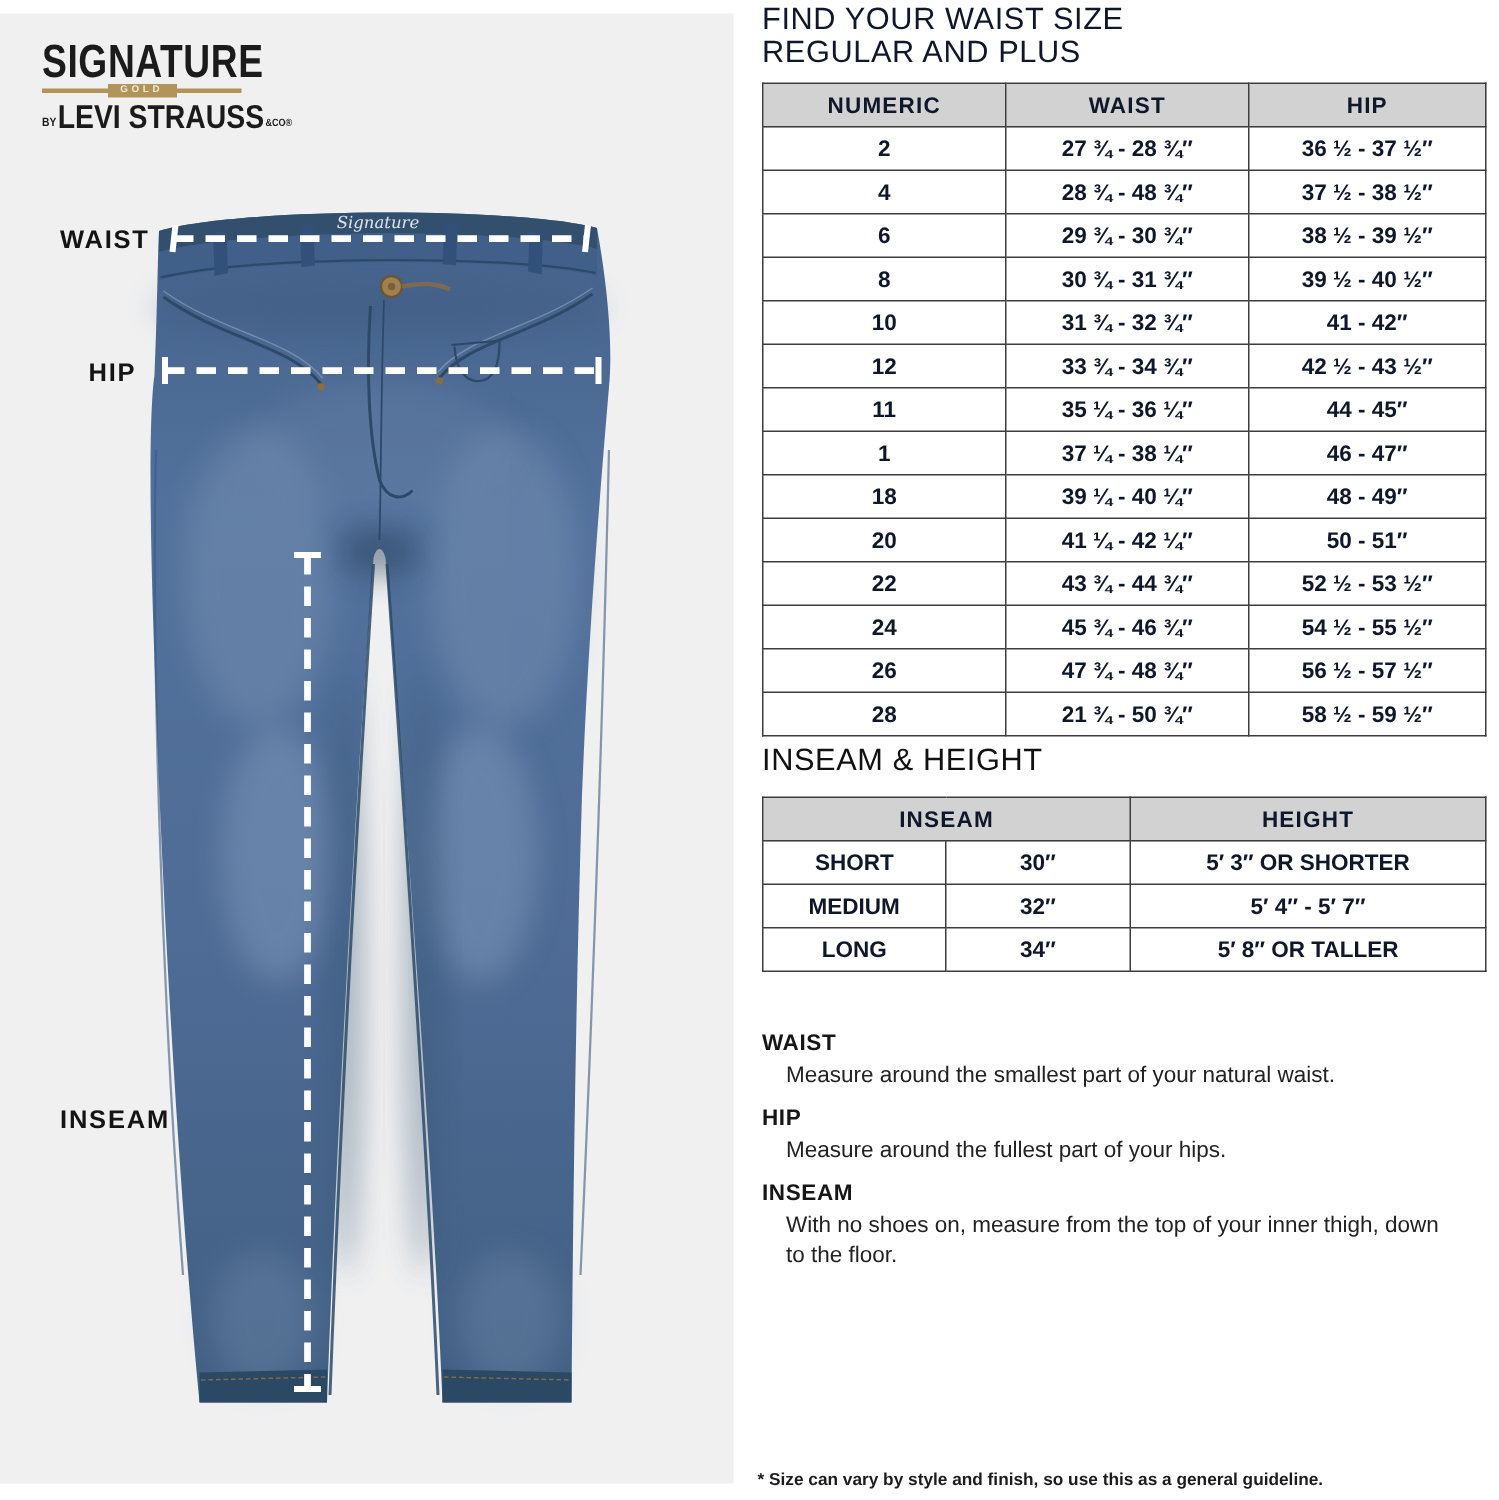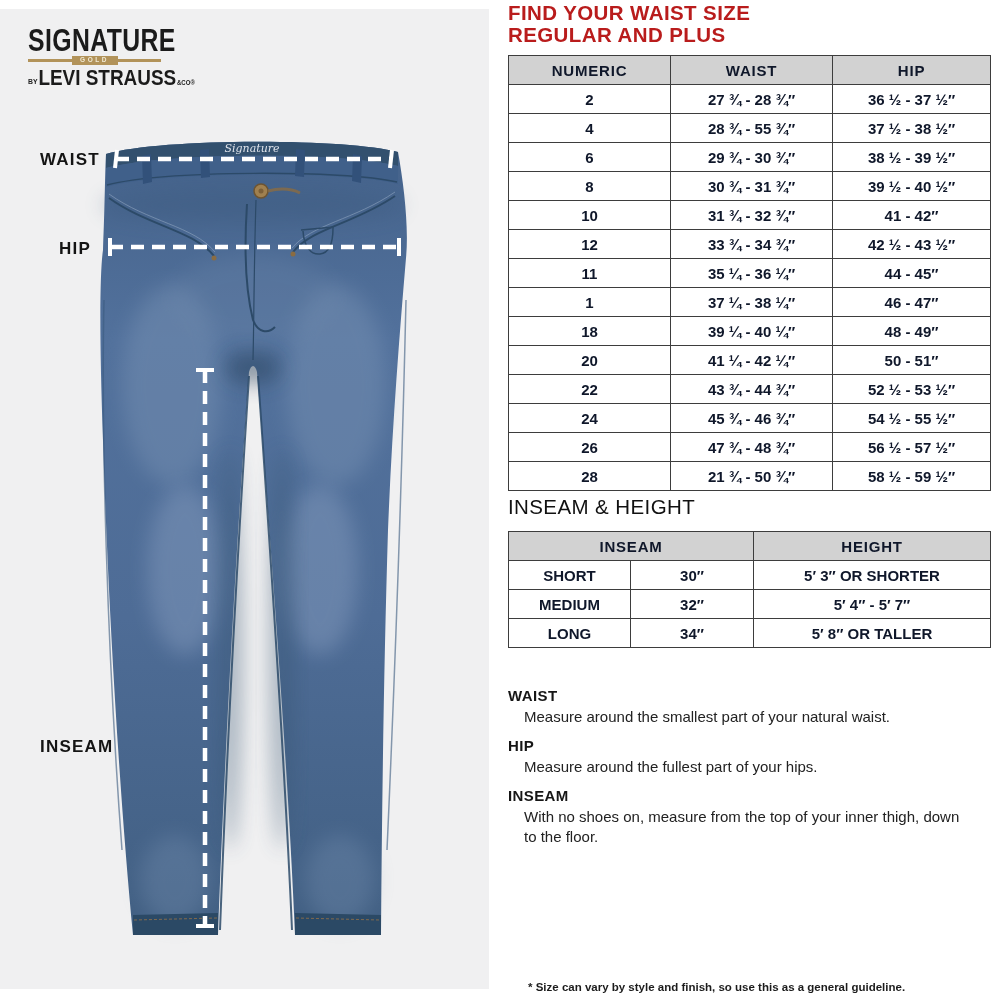--- a/index.html
+++ b/index.html
@@ -23,36 +23,36 @@
             color:#1b1b1b;white-space:nowrap;}
   .levi-by{font-size:8px;font-weight:800;margin:0 1px 2px 0;}
   .levi-main{font-size:22px;font-weight:800;line-height:20px;}
   .levi-co{font-size:7px;font-weight:800;margin:0 0 2px 1px;}
   
   .meas-label{position:absolute;font-size:17px;font-weight:800;letter-spacing:1.2px;color:#141414;}
   .lbl-waist{left:40px;top:141px;}
   .lbl-hip{left:59px;top:230px;}
   .lbl-inseam{left:40px;top:728px;}
   
-  .page-title{position:absolute;left:508px;top:2px;font-size:20.5px;font-weight:700;
-              letter-spacing:.4px;line-height:22px;color:#b91c1c;}
+  .page-title{position:absolute;left:508px;top:2px;font-size:20.5px;font-weight:400;
+              letter-spacing:.4px;line-height:22px;color:#0f172a;}
   .section-title{position:absolute;left:508px;top:495px;font-size:20.5px;font-weight:400;
               letter-spacing:.4px;color:#111;}
   table{border-collapse:collapse;table-layout:fixed;}
   .sizes-table{position:absolute;left:508px;top:55px;width:482px;}
   .inseam-table{position:absolute;left:508px;top:531px;width:482px;}
   th,td{border:1.5px solid #3d3d3d;text-align:center;vertical-align:middle;
         font-weight:bold;font-size:15px;color:#0f172a;padding:0;height:28px;}
   th{background:#d2d2d2;letter-spacing:.8px;font-size:15px;}
   
   .def{position:absolute;left:508px;width:468px;}
   .def-waist{top:687px;} .def-hip{top:737px;} .def-inseam{top:787px;}
   .def h4{margin:0;font-size:15px;font-weight:800;letter-spacing:.4px;color:#161616;}
   .def p{margin:3px 16px 0;font-size:15px;line-height:20px;font-weight:400;color:#222;}
-  .footnote{position:absolute;left:505px;top:981px;font-size:11.5px;font-weight:600;color:#1c1c1c;margin-left:23px;}
+  .footnote{position:absolute;left:505px;top:981px;font-size:11.5px;font-weight:600;color:#1c1c1c;}
 </style>
 </head>
 <body>
 
 <div class="left-panel">
 
   <svg class="jeans-svg" viewBox="0 9 489 980" aria-hidden="true">
     <defs>
       <linearGradient id="denim" x1="0" y1="0" x2="0" y2="1">
         <stop offset="0" stop-color="#44628a"></stop>
@@ -185,21 +185,21 @@
     </tr>
   </thead>
   <tbody>
     <tr>
         <td>2</td>
         <td>27 ¾ - 28 ¾″</td>
         <td>36 ½ - 37 ½″</td>
       </tr>
     <tr>
         <td>4</td>
-        <td>28 ¾ - 55 ¾″</td>
+        <td>28 ¾ - 48 ¾″</td>
         <td>37 ½ - 38 ½″</td>
       </tr>
     <tr>
         <td>6</td>
         <td>29 ¾ - 30 ¾″</td>
         <td>38 ½ - 39 ½″</td>
       </tr>
     <tr>
         <td>8</td>
         <td>30 ¾ - 31 ¾″</td>

